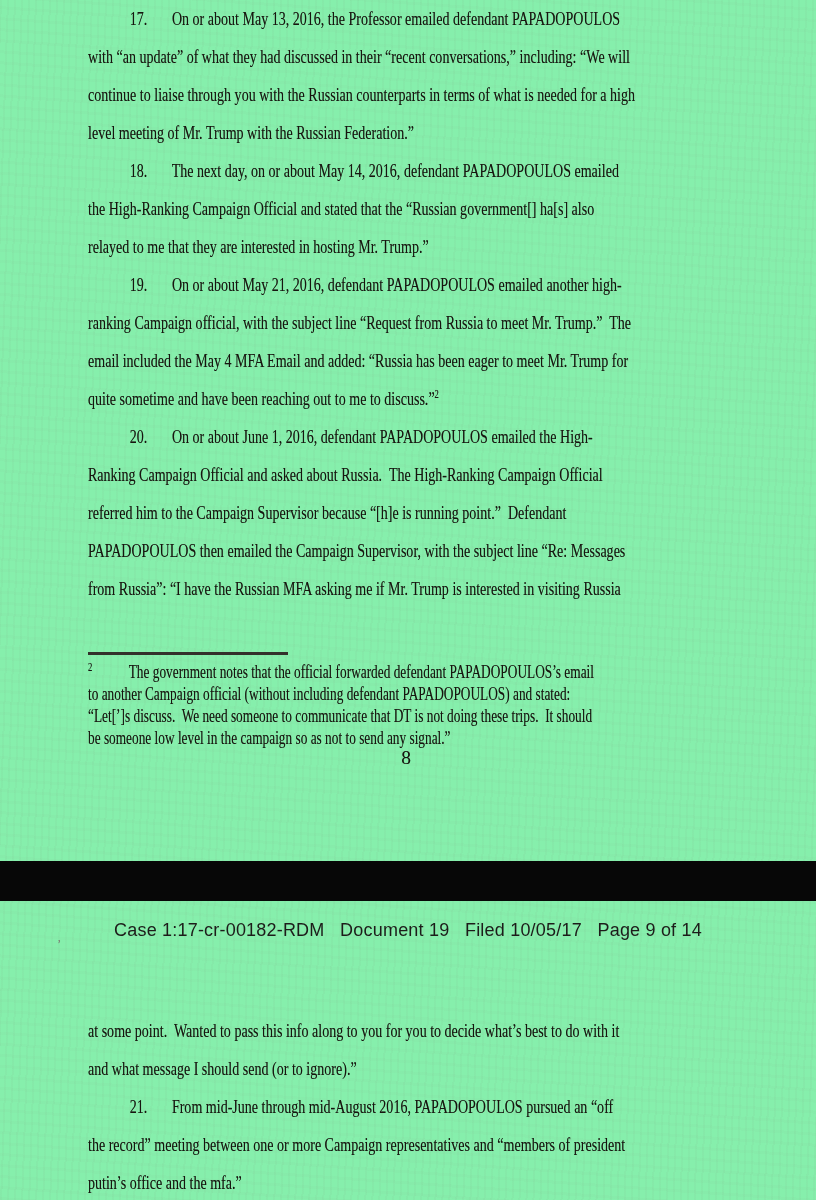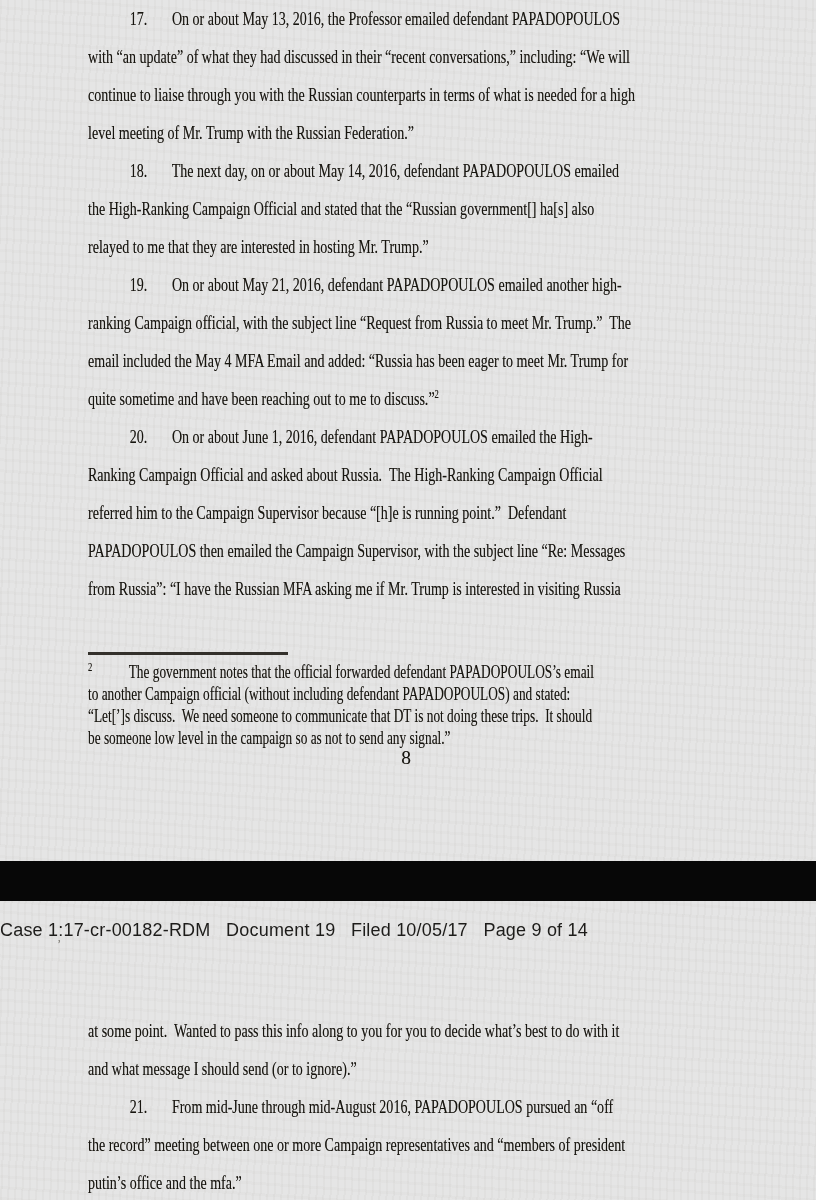--- a/index.html
+++ b/index.html
@@ -3,21 +3,21 @@
 <meta charset="utf-8">
 <style>
   * { box-sizing: border-box; }
   html, body { margin: 0; padding: 0; }
   body {
     width: 816px; height: 1200px; overflow: hidden;
     background: #ffffff;
   }
   .scan {
     position: relative; width: 816px; height: 1200px; overflow: hidden;
-    background: #e5e5e5;
+    background: #86efac;
     font-family: "Liberation Serif", "DejaVu Serif", serif;
     color: #17150f;
     text-shadow: 0 0 0.5px rgba(25,22,18,0.38);
   }
   
   .scan::before {
     content: ""; position: absolute; inset: 0; pointer-events: none;
     background:
       repeating-linear-gradient(92deg, rgba(120,112,98,0.045) 0 2px, rgba(255,255,255,0) 2px 7px),
       repeating-linear-gradient(4deg, rgba(130,122,108,0.03) 0 3px, rgba(255,255,255,0) 3px 11px);
@@ -50,21 +50,21 @@
   .page-number {
     position: absolute; left: 0; top: 745px; width: 812px;
     text-align: center; font-size: 19.5px; line-height: 26px;
   }
   .separator-bar {
     position: absolute; left: 0; top: 861px;
     width: 816px; height: 40px; background: #070707;
   }
   .case-stamp {
     position: absolute; left: 0; top: 916px; width: 816px;
-    height: 28px; line-height: 28px; 
+    height: 28px; line-height: 28px; text-align: center;
     font-family: "Liberation Sans", "DejaVu Sans", sans-serif;
     font-size: 18px; color: #1d1c1a; white-space: pre;
     letter-spacing: 0.2px; text-shadow: none;
   }
   .scan-artifact {
     position: absolute; left: 57px; top: 936px;
     font-size: 13px; color: #7d7a74; text-shadow: none;
   }
 </style>
 </head>

